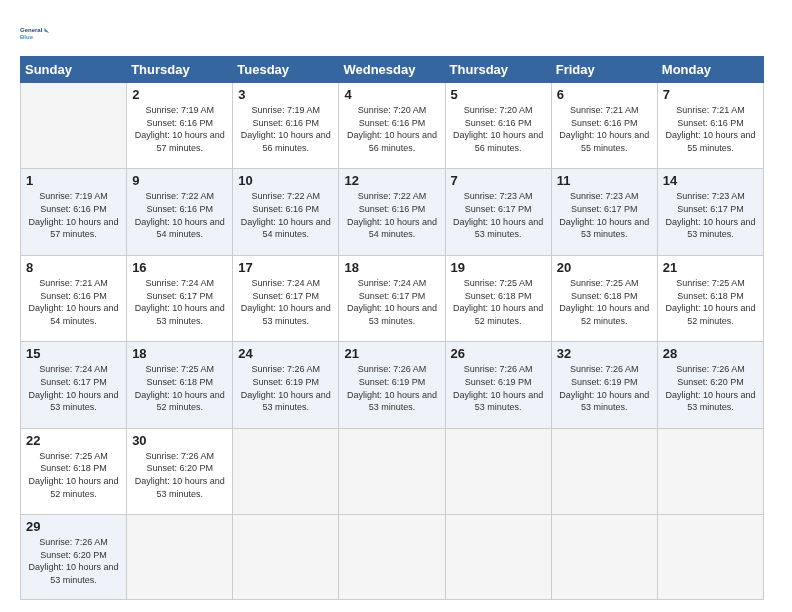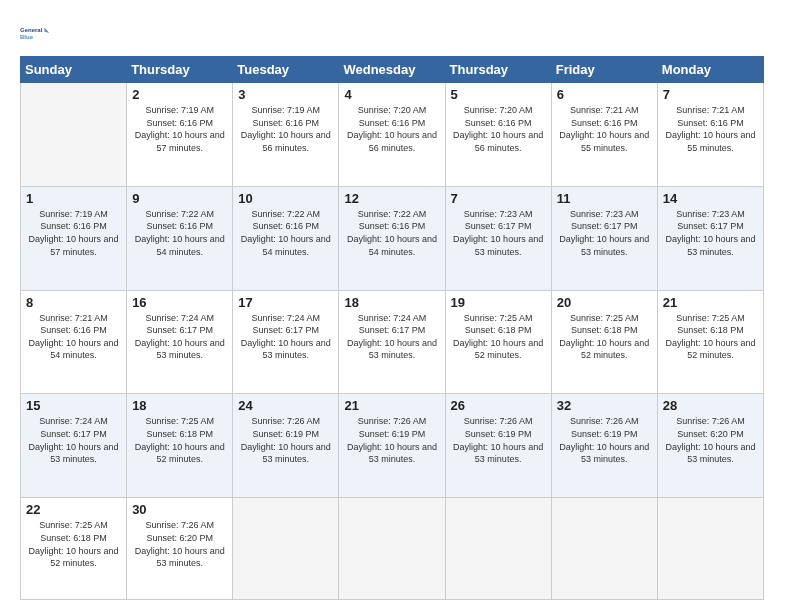--- a/index.html
+++ b/index.html
@@ -248,15 +248,27 @@
           <td>
             <span class="day-number">30</span>
             <div class="day-info">Sunrise: 7:26 AM<br>Sunset: 6:20 PM<br>Daylight: 10 hours and 53 minutes.</div>
           </td>
           <td class="empty-cell"></td>
           <td class="empty-cell"></td>
           <td class="empty-cell"></td>
           <td class="empty-cell"></td>
           <td class="empty-cell"></td>
         </tr>
+        <tr class="row-even">
+          <td>
+            <span class="day-number">29</span>
+            <div class="day-info">Sunrise: 7:26 AM<br>Sunset: 6:20 PM<br>Daylight: 10 hours and 53 minutes.</div>
+          </td>
+          <td class="empty-cell"></td>
+          <td class="empty-cell"></td>
+          <td class="empty-cell"></td>
+          <td class="empty-cell"></td>
+          <td class="empty-cell"></td>
+          <td class="empty-cell"></td>
+        </tr>
       </tbody>
   </table>
 </div>
 
 </body></html>

